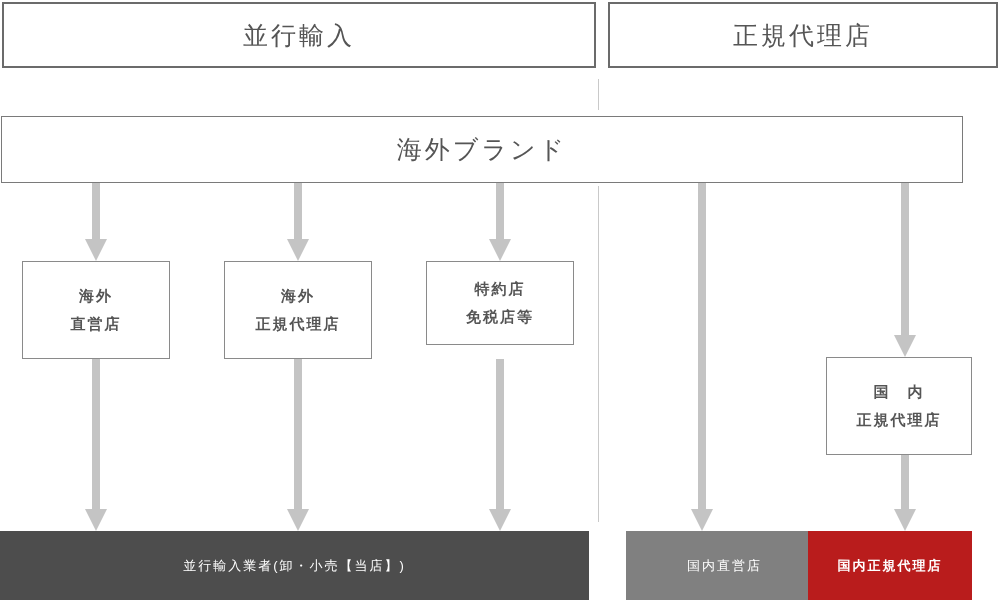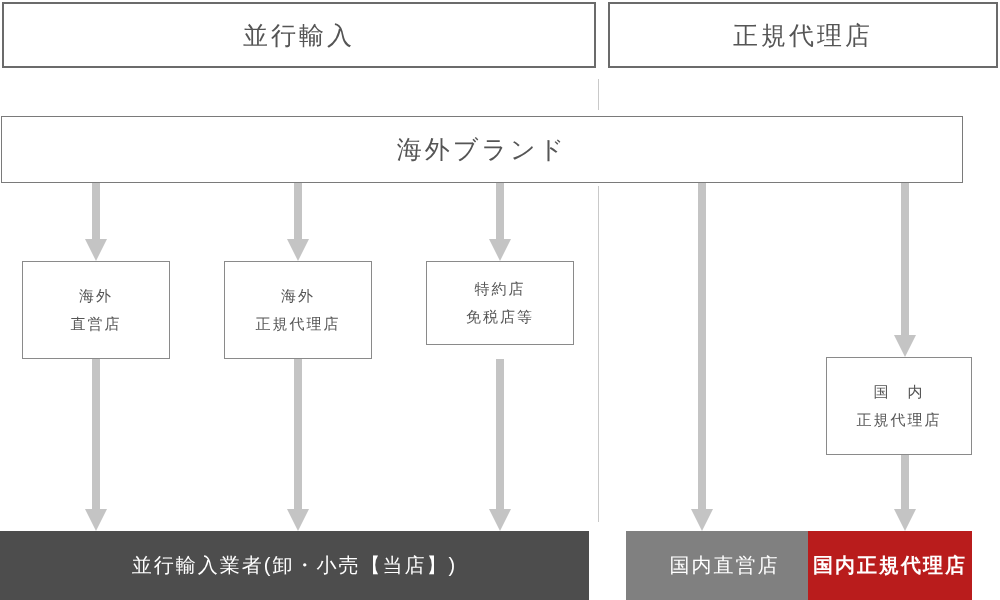--- a/index.html
+++ b/index.html
@@ -65,34 +65,35 @@
     border: 1px solid #8a8a8a;
     background: #ffffff;
     display: flex;
     flex-direction: column;
     align-items: center;
     justify-content: center;
     color: #555555;
     font-size: 15px;
     line-height: 1.9;
     letter-spacing: 2px;
+    font-weight: bold;
   }
   #mid-box-1 { left: 22px;  top: 261px; width: 148px; height: 98px; }
   #mid-box-2 { left: 224px; top: 261px; width: 148px; height: 98px; }
   #mid-box-3 { left: 426px; top: 261px; width: 148px; height: 84px; }
   #mid-box-4 { left: 826px; top: 357px; width: 146px; height: 98px; }
 
   
   .bottom-bar {
     position: absolute;
     display: flex;
     align-items: center;
     justify-content: center;
     color: #ffffff;
-    font-size: 20px;
+    font-size: 13px;
     letter-spacing: 2px;
   }
   #bottom-parallel { left: 0px;   top: 531px; width: 589px; height: 69px; background: #4d4d4d; }
   #bottom-direct   { left: 626px; top: 531px; width: 197px; height: 69px; background: #808080; }
   #bottom-agency   { left: 808px; top: 531px; width: 164px; height: 69px; background: #b91c1c; font-weight: bold; }
 
   
   .arrow { position: absolute; }
   .arrow .shaft {
     position: absolute;

